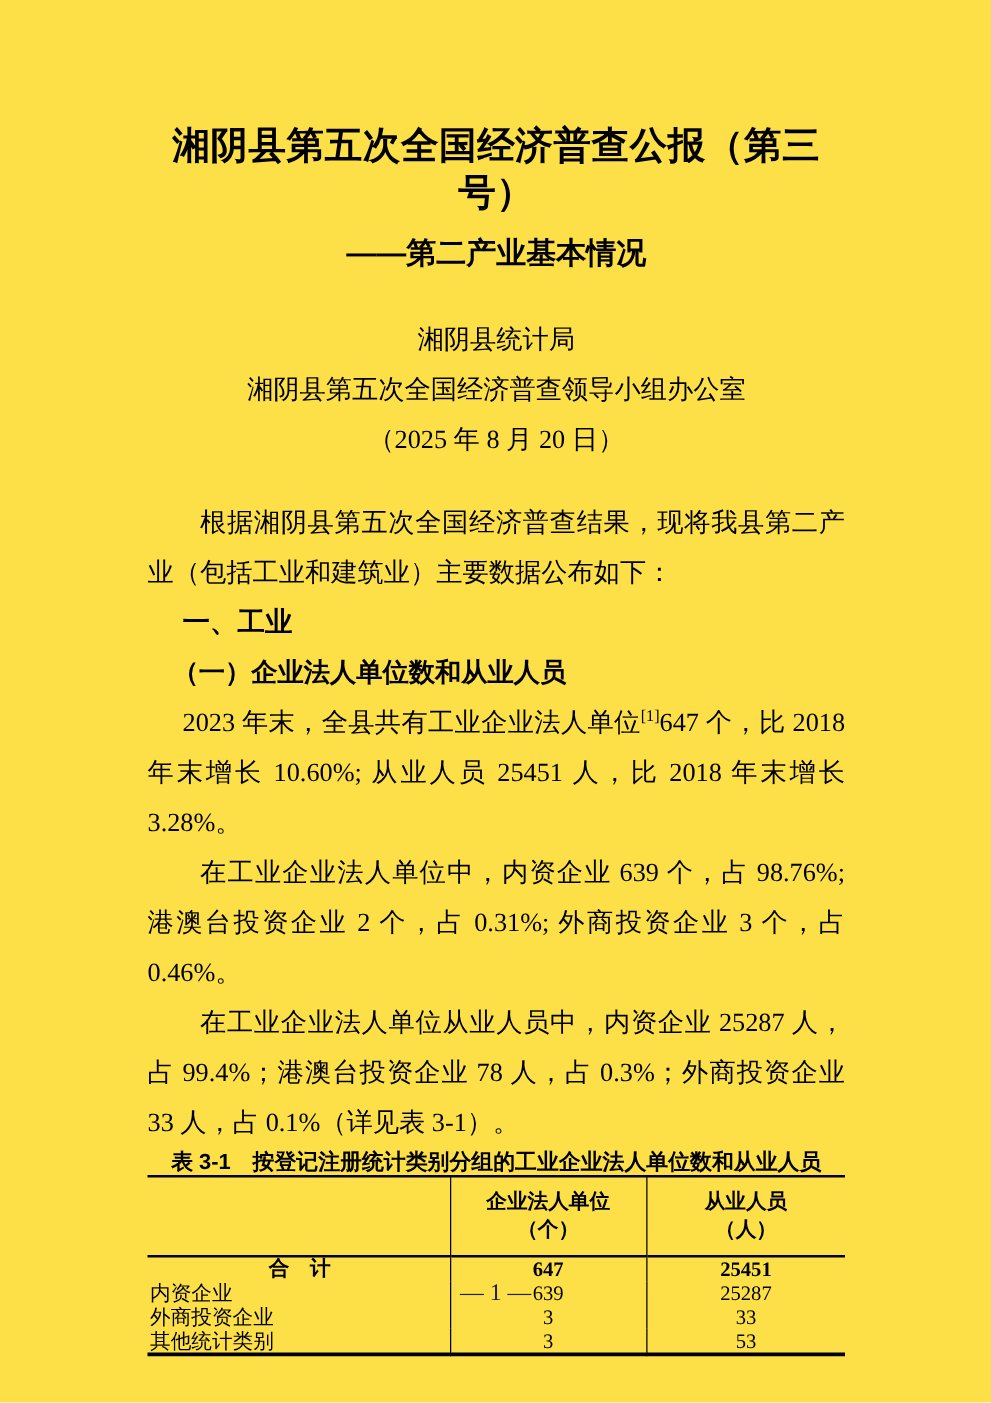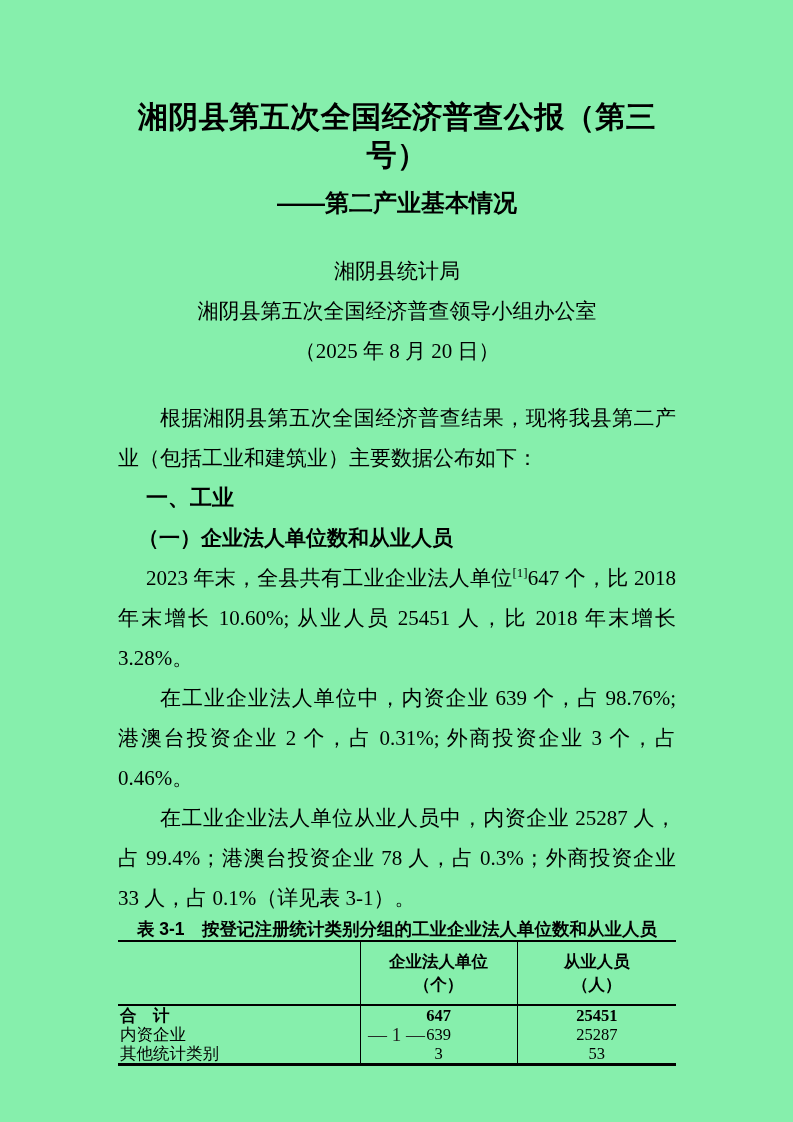--- a/index.html
+++ b/index.html
@@ -1,19 +1,19 @@
 <!DOCTYPE html>
 <html><head>
 <meta charset="utf-8">
 <style>
   html,body { margin:0; padding:0; background:#ffffff; }
   .page {
     position:relative;
     width:793px; height:1122px;
-    background:#86efac; color:#000000;
+    background:#fde047; color:#000000;
     box-sizing:border-box;
     padding:98px 117px 0 118px;
     font-family:"Liberation Serif","DejaVu Serif",serif;
     overflow:hidden;
   }
   .doc-title {
     margin:0;
     font-family:"Liberation Sans","DejaVu Sans",sans-serif;
     font-weight:700; font-size:30px; line-height:38px;
     text-align:center; letter-spacing:0.5px;
@@ -77,20 +77,21 @@
   table.data-table td {
     height:19px;
     font-size:16.5px; line-height:19px;
     padding:0; vertical-align:middle;
   }
   table.data-table .v-sep { border-left:1.5px solid #000; }
   table.data-table td.lbl { text-align:left; padding-left:2px; }
   table.data-table td.num { text-align:center; }
   table.data-table tr.total-row td { font-weight:700; }
   table.data-table tr.total-row td.lbl {
+    text-align:center;
     font-family:"Liberation Sans","DejaVu Sans",sans-serif;
   }
   .page-number {
     position:absolute; left:0; right:0; top:1024px;
     text-align:center;
     font-size:19px; line-height:22px;
     color:#222;
   }
 </style>
 </head>
@@ -147,20 +148,25 @@
         <td class="lbl">合　计</td>
         <td class="num v-sep">647</td>
         <td class="num v-sep">25451</td>
       </tr>
       <tr>
         <td class="lbl">内资企业</td>
         <td class="num v-sep">639</td>
         <td class="num v-sep">25287</td>
       </tr>
       <tr>
+        <td class="lbl">外商投资企业</td>
+        <td class="num v-sep">3</td>
+        <td class="num v-sep">33</td>
+      </tr>
+      <tr>
         <td class="lbl">其他统计类别</td>
         <td class="num v-sep">3</td>
         <td class="num v-sep">53</td>
       </tr>
     </tbody>
   </table>
 
   <div class="page-number">— 1 —</div>
 
 </div>

